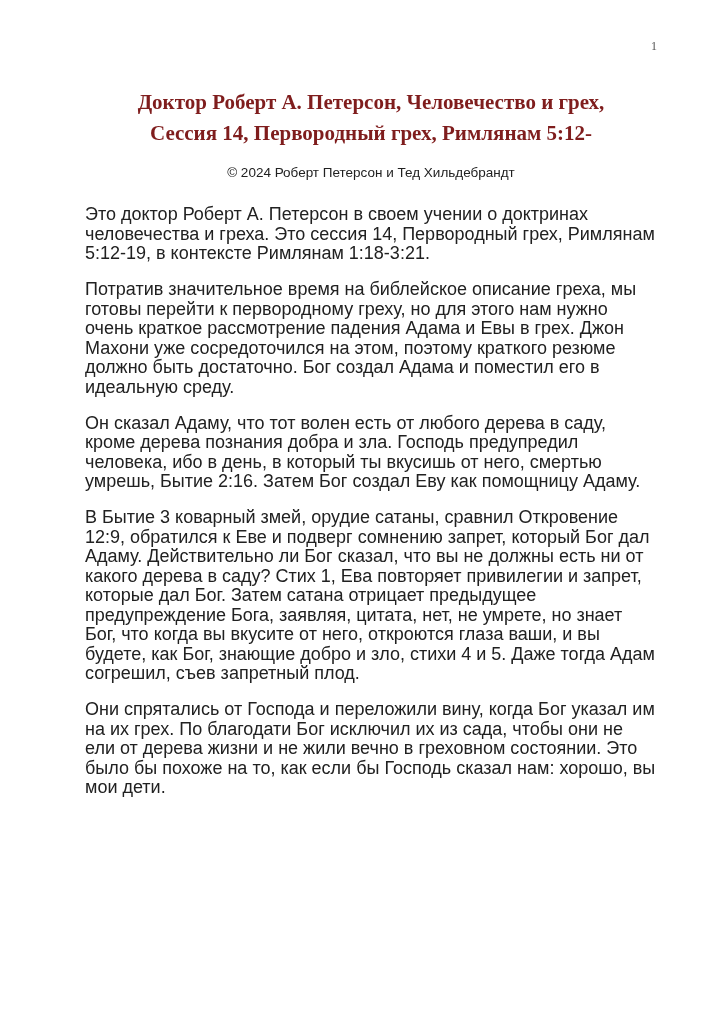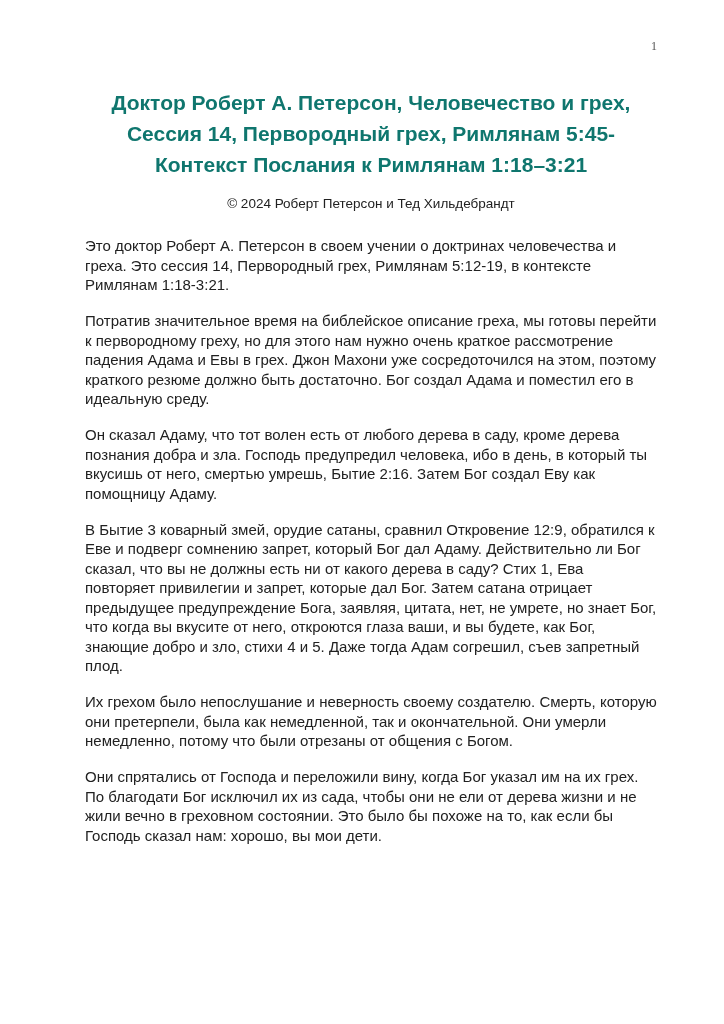--- a/index.html
+++ b/index.html
@@ -24,57 +24,56 @@
     font-size: 12px;
     line-height: 13px;
     color: #555555;
   }
   .doc-title {
     margin-top: 34px;
     text-align: center;
     font-size: 21px;
     line-height: 31px;
     font-weight: 700;
-    color: #0f766e;
+    color: #7f1d1d;
+    font-family: Liberation Serif, serif;
   }
   .doc-copyright {
     margin-top: 4px;
     text-align: center;
     font-size: 13.5px;
     line-height: 20px;
     color: #212121;
   }
   .content {
     margin-top: 22px;
   }
   .content p {
     margin: 0 0 16.5px 0;
-    font-size: 15px;
+    font-size: 18px;
     line-height: 19.5px;
     color: #212121;
     text-align: left;
   }
 </style>
 </head>
 <body>
 
 <div class="page">
 
   <div class="page-number">1</div>
 
   <h1 class="doc-title">
     <div>Доктор Роберт А. Петерсон, Человечество и грех,</div>
-    <div>Сессия 14, Первородный грех, Римлянам 5:45-</div>
-    <div>Контекст Послания к Римлянам 1:18–3:21</div>
+    <div>Сессия 14, Первородный грех, Римлянам 5:12-</div>
   </h1>
 
   <div class="doc-copyright">© 2024 Роберт Петерсон и Тед Хильдебрандт</div>
 
   <div class="content">
     <p>Это доктор Роберт А. Петерсон в своем учении о доктринах человечества и греха. Это сессия 14, Первородный грех, Римлянам 5:12-19, в контексте Римлянам 1:18-3:21.</p>
     <p>Потратив значительное время на библейское описание греха, мы готовы перейти к первородному греху, но для этого нам нужно очень краткое рассмотрение падения Адама и Евы в грех. Джон Махони уже сосредоточился на этом, поэтому краткого резюме должно быть достаточно. Бог создал Адама и поместил его в идеальную среду.</p>
     <p>Он сказал Адаму, что тот волен есть от любого дерева в саду, кроме дерева познания добра и зла. Господь предупредил человека, ибо в день, в который ты вкусишь от него, смертью умрешь, Бытие 2:16. Затем Бог создал Еву как помощницу Адаму.</p>
     <p>В Бытие 3 коварный змей, орудие сатаны, сравнил Откровение 12:9, обратился к Еве и подверг сомнению запрет, который Бог дал Адаму. Действительно ли Бог сказал, что вы не должны есть ни от какого дерева в саду? Стих 1, Ева повторяет привилегии и запрет, которые дал Бог. Затем сатана отрицает предыдущее предупреждение Бога, заявляя, цитата, нет, не умрете, но знает Бог, что когда вы вкусите от него, откроются глаза ваши, и вы будете, как Бог, знающие добро и зло, стихи 4 и 5. Даже тогда Адам согрешил, съев запретный плод.</p>
-    <p>Их грехом было непослушание и неверность своему создателю. Смерть, которую они претерпели, была как немедленной, так и окончательной. Они умерли немедленно, потому что были отрезаны от общения с Богом.</p>
     <p>Они спрятались от Господа и переложили вину, когда Бог указал им на их грех. По благодати Бог исключил их из сада, чтобы они не ели от дерева жизни и не жили вечно в греховном состоянии. Это было бы похоже на то, как если бы Господь сказал нам: хорошо, вы мои дети.</p>
   </div>
 
 </div>
 
 </body></html>

